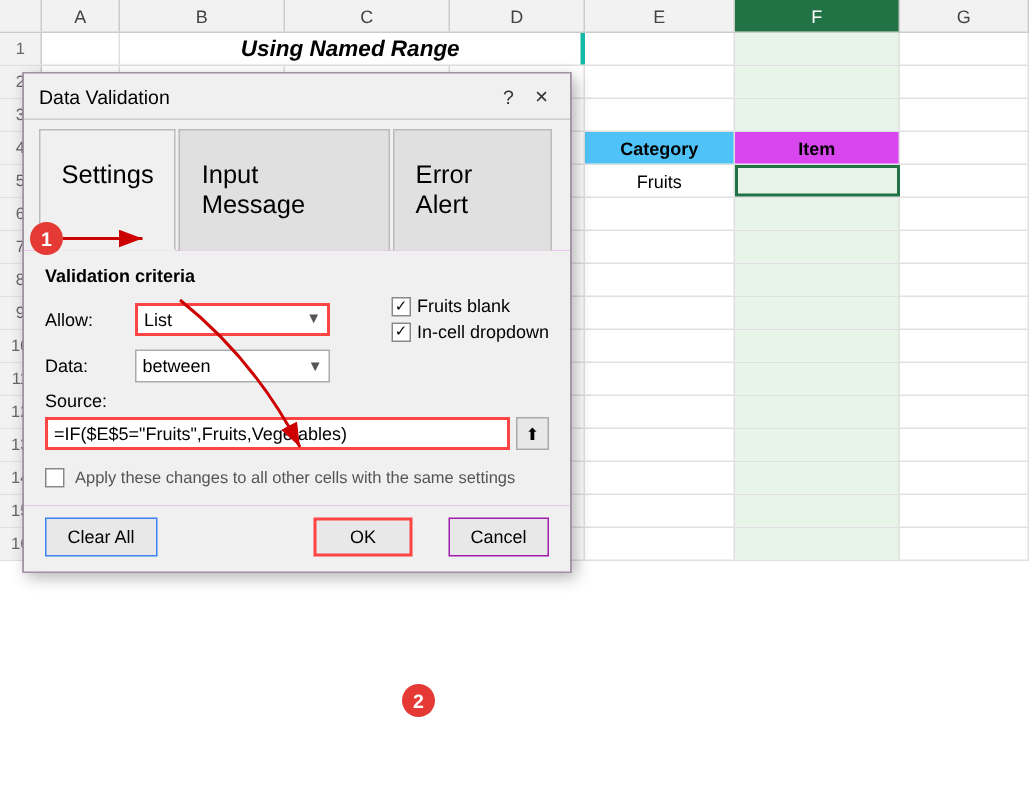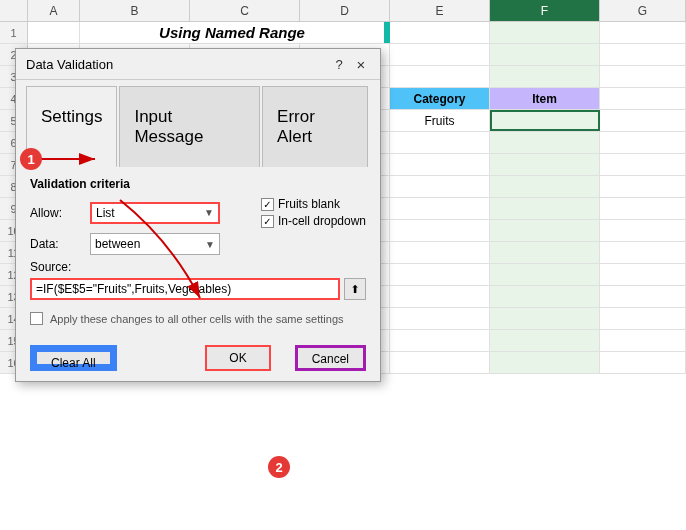--- a/index.html
+++ b/index.html
@@ -109,21 +109,21 @@
       justify-content: center;
       color: #000;
     }
     .header-category {
       background: #4fc3f7;
       font-weight: bold;
       justify-content: center;
       color: #000;
     }
     .header-item {
-      background: #c4b5fd;
+      background: #d946ef;
       font-weight: bold;
       justify-content: center;
       color: #000;
     }
     .fruits-val {
       justify-content: center;
     }
 
     
     .col-f-header {
@@ -304,42 +304,42 @@
     
     .dialog-footer {
       display: flex;
       justify-content: space-between;
       align-items: center;
       padding: 8px 14px 10px;
       background: #f0f0f0;
     }
     .btn-clear-all {
       padding: 4px 14px;
-      border: 7px solid #3b82f6;
+      border: 1px solid #3b82f6;
       background: #e8e8e8;
       font-size: 12px;
       cursor: pointer;
       height: 26px;
     }
     .footer-right {
       display: flex;
       gap: 24px;
     }
     .btn-ok {
       padding: 4px 22px;
       border: 2px solid #f44;
       background: #e8e8e8;
       font-size: 12px;
       cursor: pointer;
       height: 26px;
       font-weight: normal;
     }
     .btn-cancel {
       padding: 4px 14px;
-      border: 3px solid #a21caf;
+      border: 1px solid #a21caf;
       background: #e8e8e8;
       font-size: 12px;
       cursor: pointer;
       height: 26px;
     }
 
     
     .badge {
       width: 22px; height: 22px;
       border-radius: 50%;
@@ -378,21 +378,21 @@
     <div class="col-header col-e">E</div>
     <div class="col-header col-f col-f-header">F</div>
     <div class="col-header col-g">G</div>
   </div>
 
   <div class="grid">
 
     <div class="grid-row">
       <div class="row-num">1</div>
       <div class="cell col-a"></div>
-      <div class="cell col-b title-cell" style="width:310px; min-width:310px; border-right:6px solid #14b8a6;">Using Named Range</div>
+      <div class="cell col-b title-cell" style="width:310px; min-width:310px; border-right:3px solid #14b8a6;">Using Named Range</div>
       <div class="cell col-e"></div>
       <div class="cell col-f"></div>
       <div class="cell col-g"></div>
     </div>
 
     <div class="grid-row">
       <div class="row-num">2</div>
       <div class="cell col-a"></div>
       <div class="cell col-b"></div>
       <div class="cell col-c"></div>

